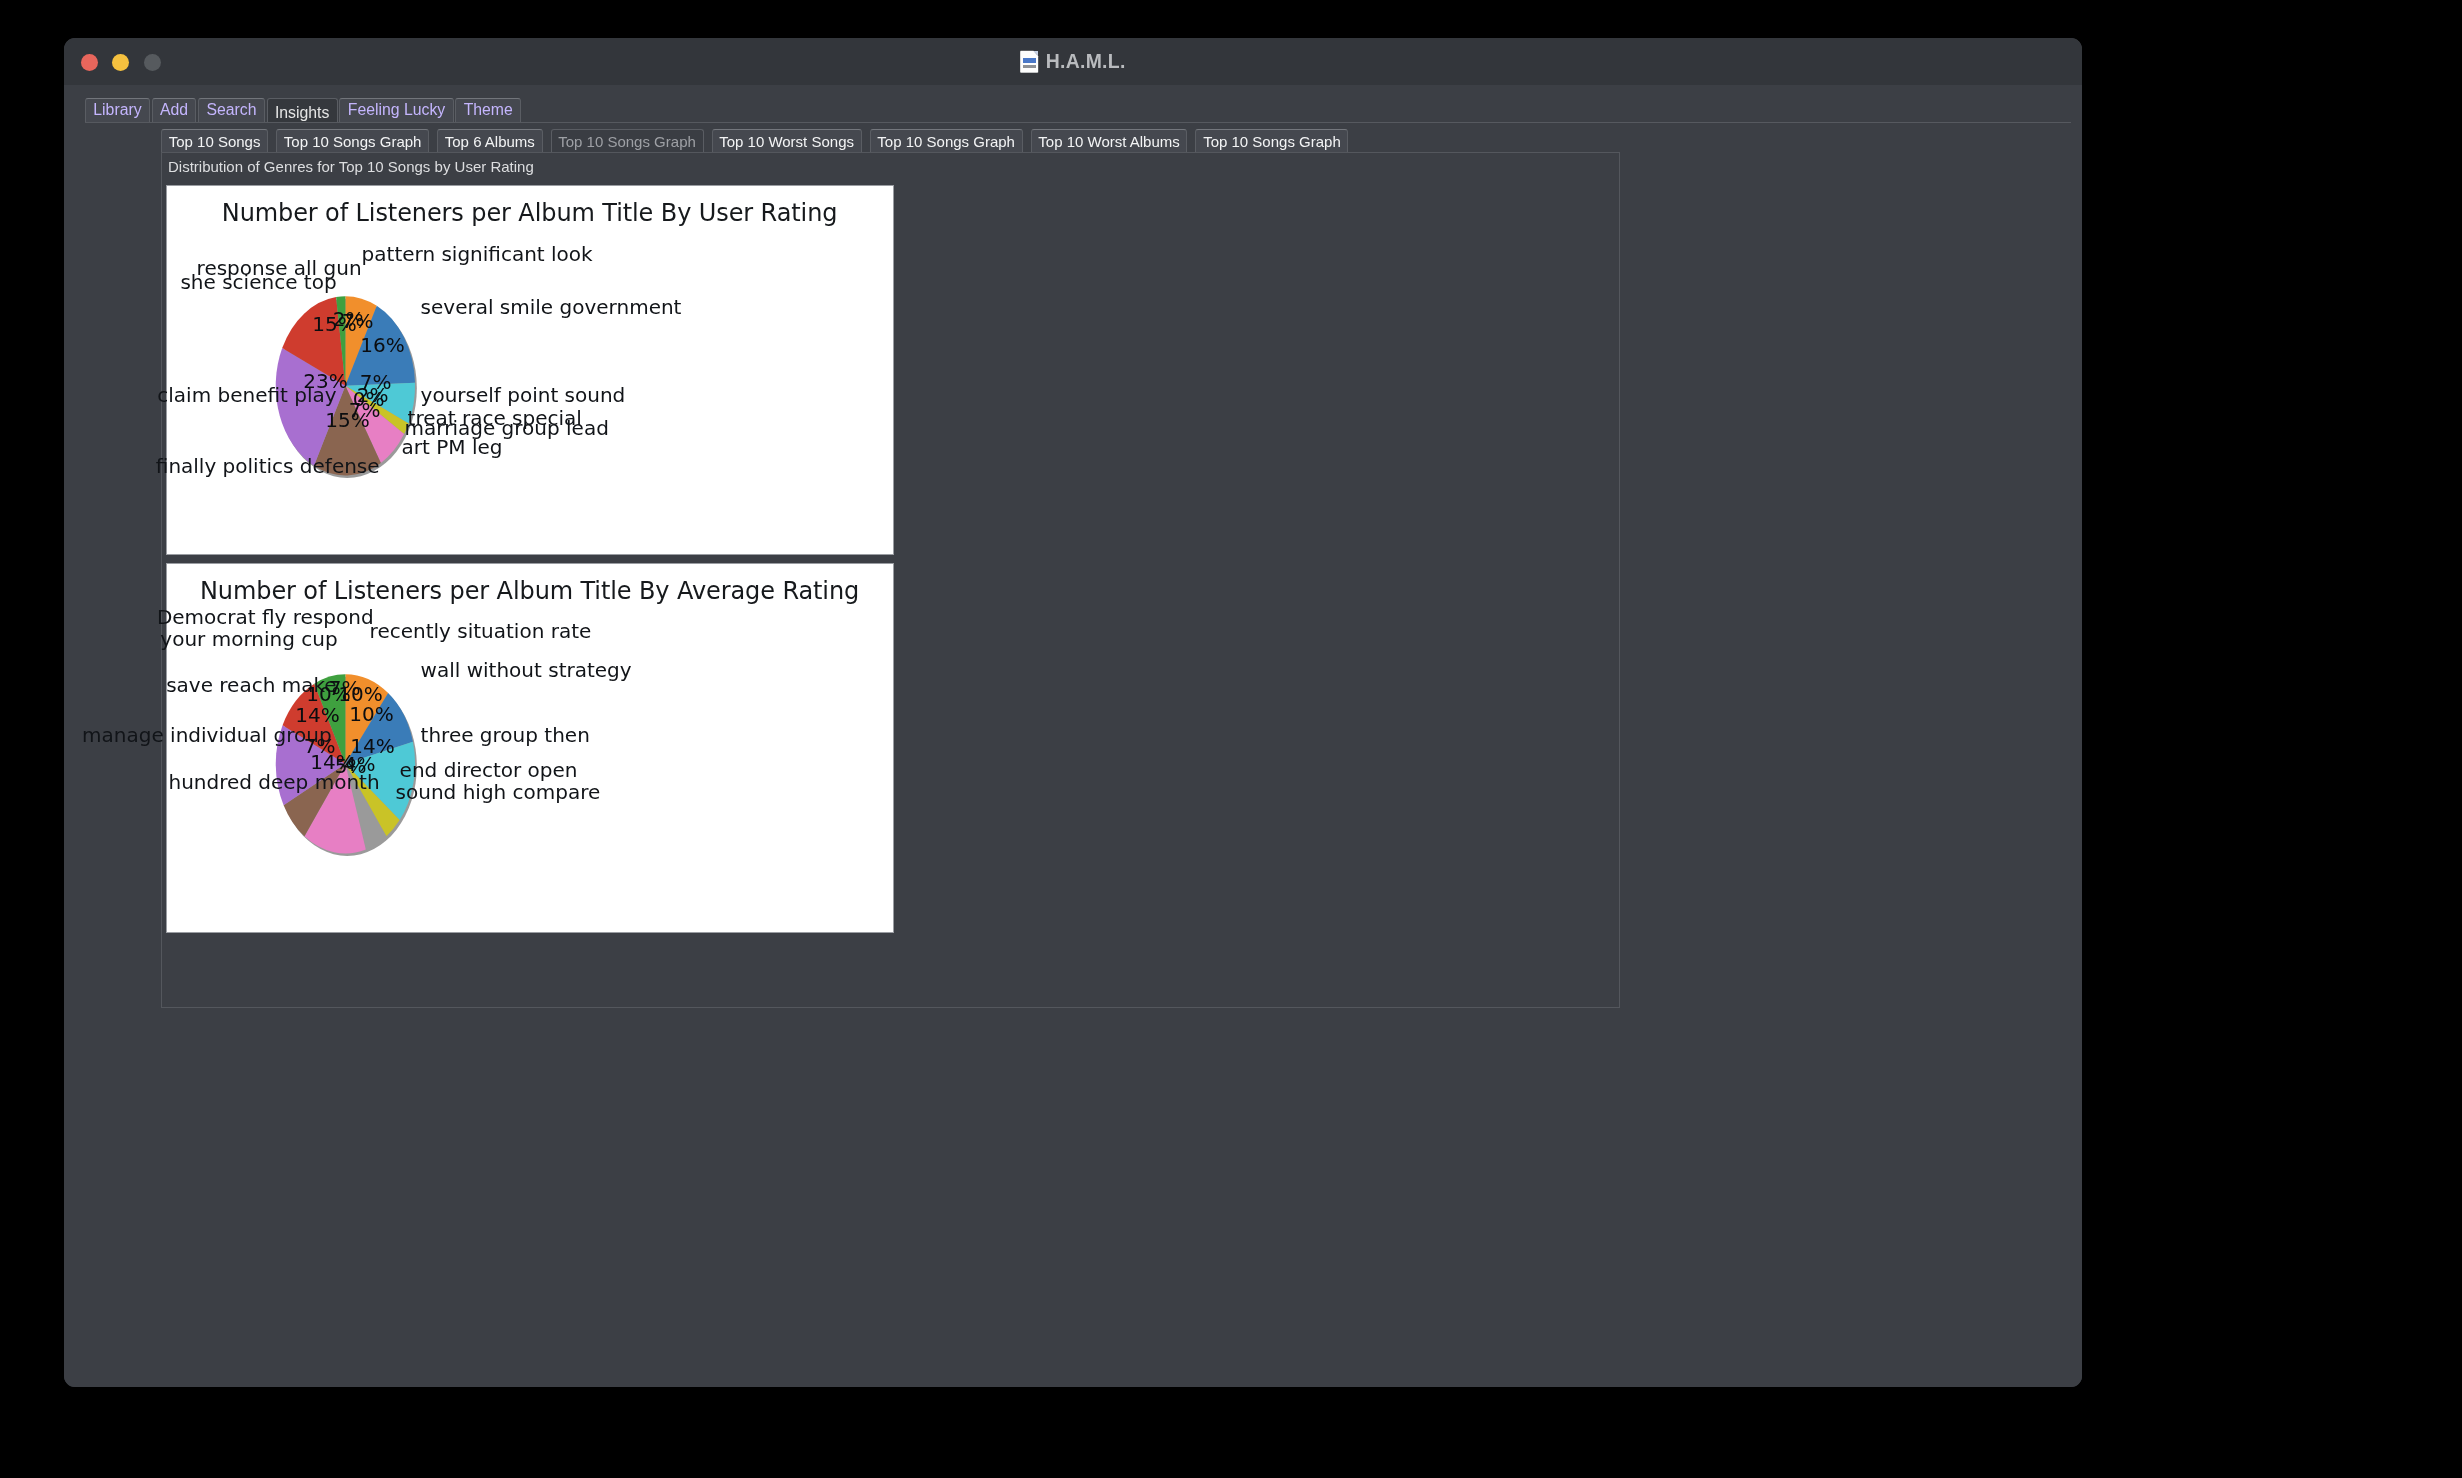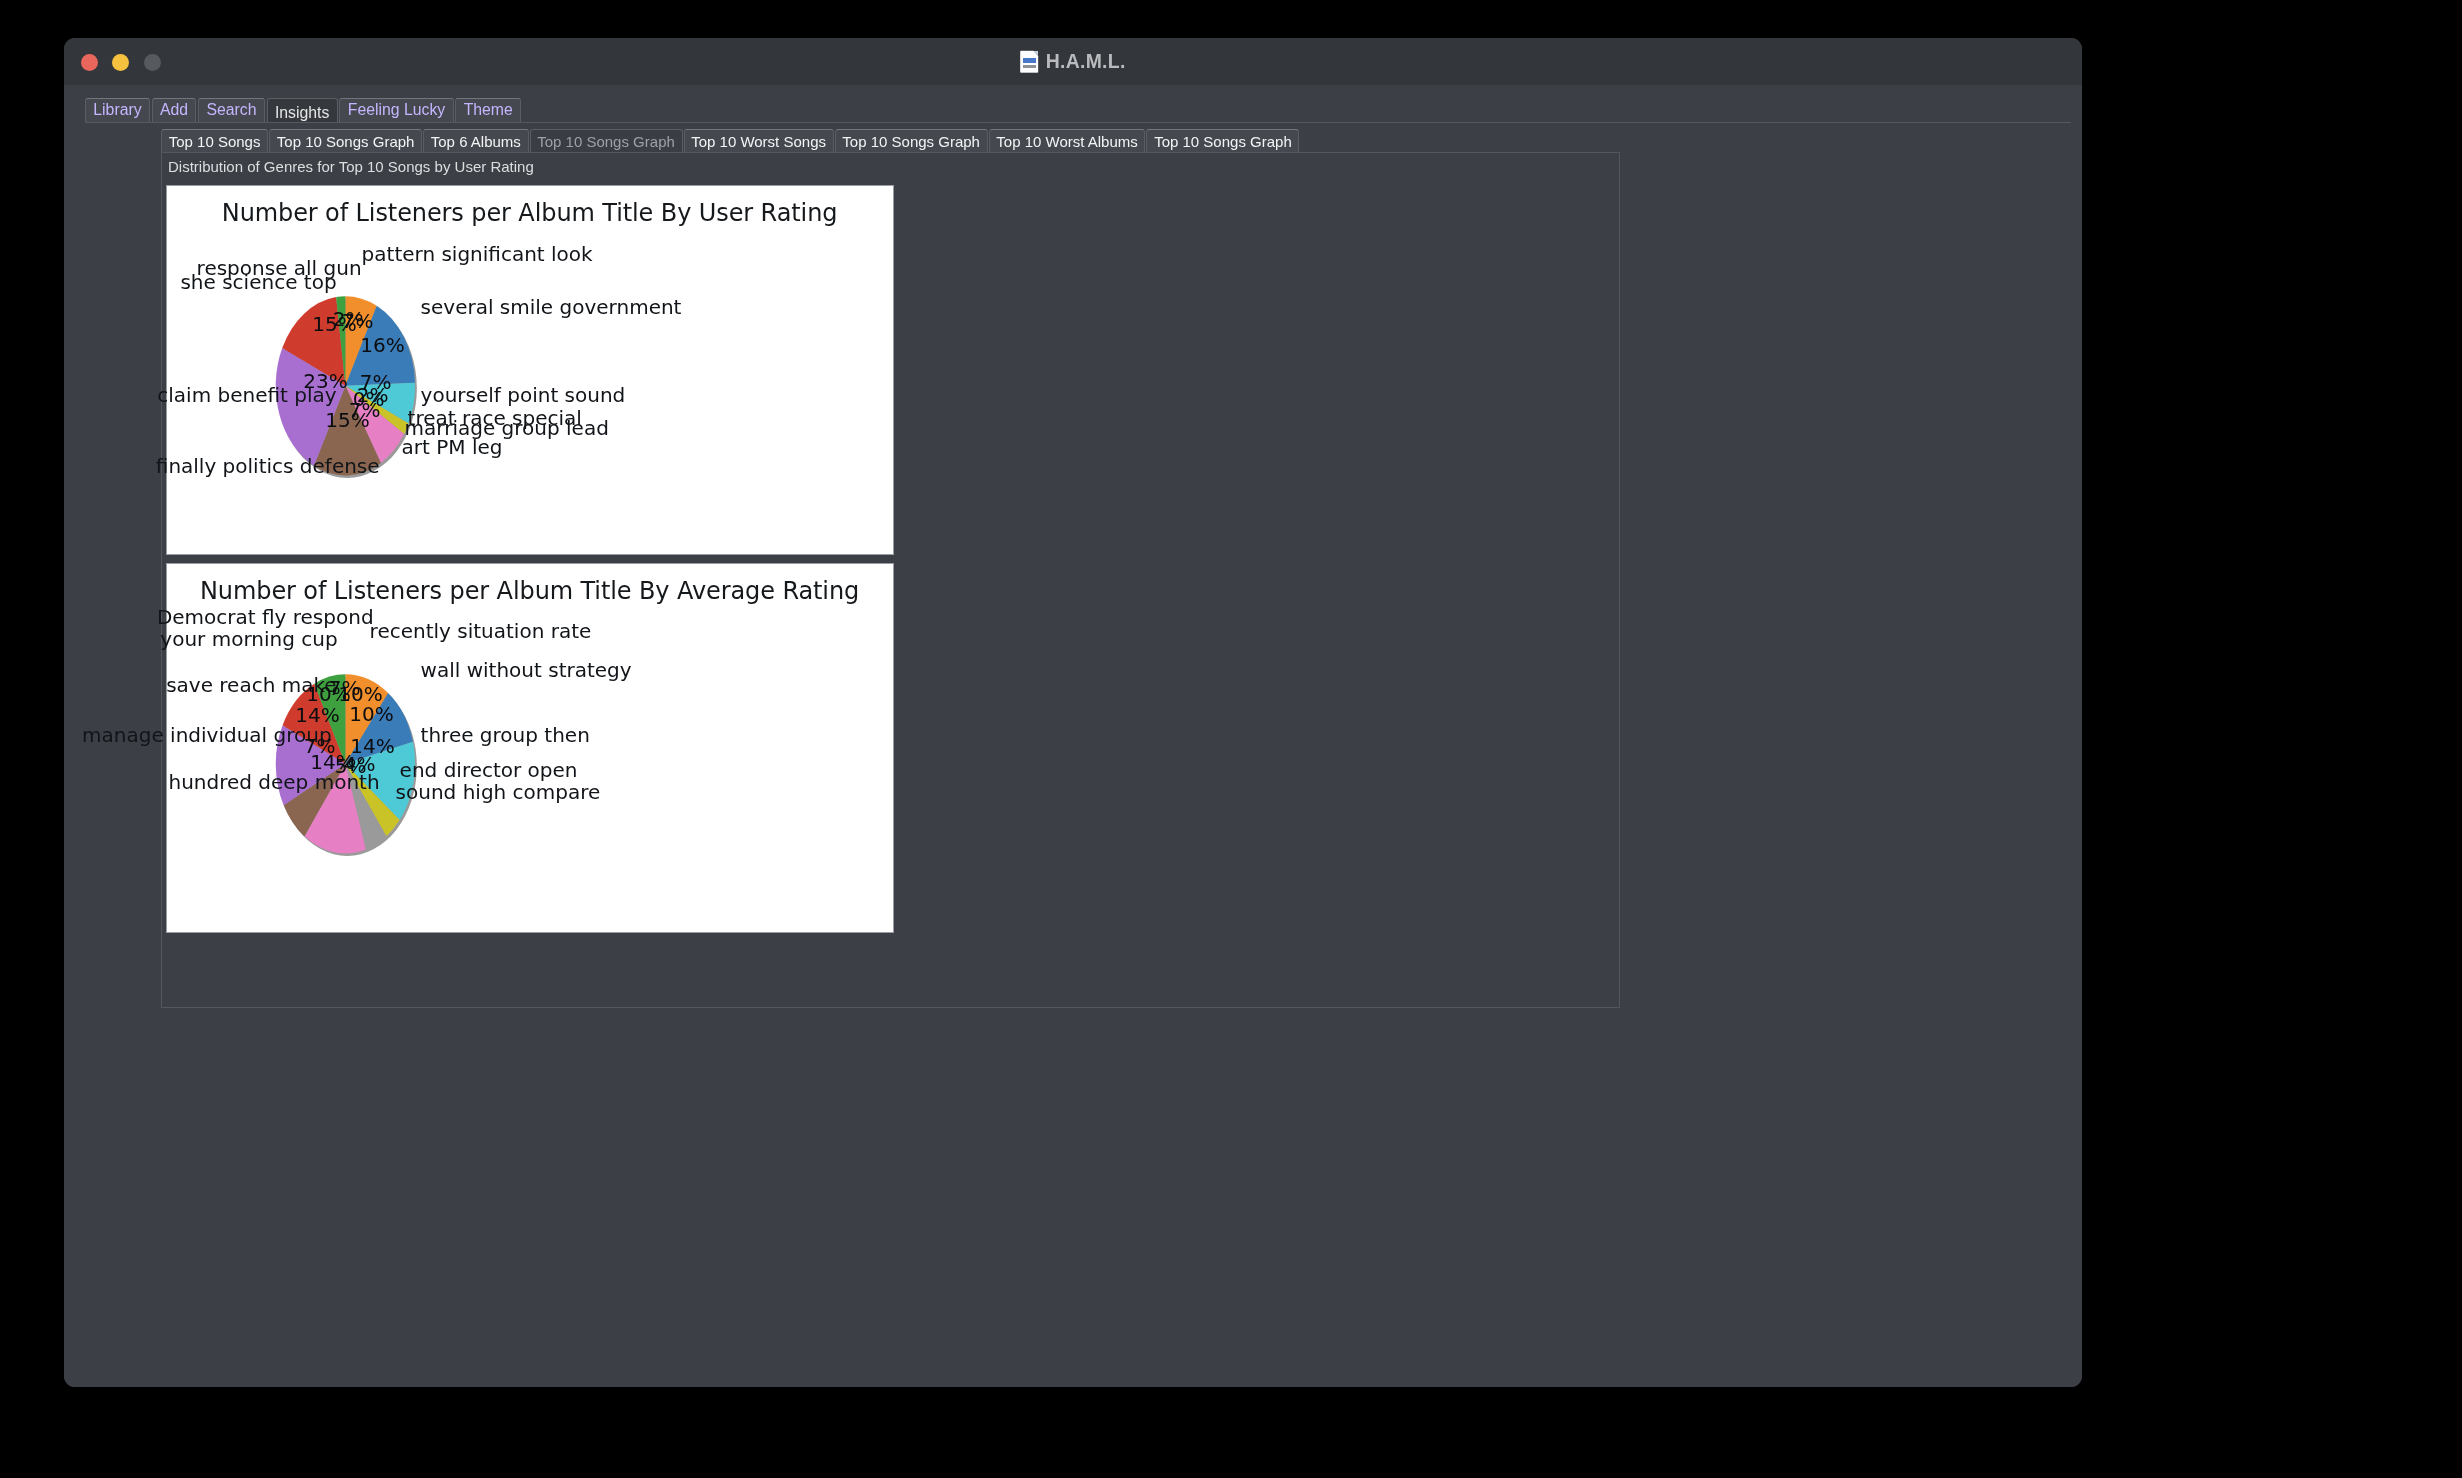--- a/index.html
+++ b/index.html
@@ -64,21 +64,21 @@
   .otab.active{
     background:#35383d; color:#e5e5e5;
     border-top:0.6px solid #5a5d63;
     padding-top:3px;
     align-items:flex-end;
   }
 
   
   #inner-tabs{
     position:absolute; left:97px; top:40px; right:11px; height:28px;
-    display:flex; align-items:flex-end; gap:1px;
+    display:flex; align-items:flex-end; gap:8px;
   }
   .itab{
     height:24px; padding:0 6.7px; box-sizing:border-box;
     display:flex;align-items:center;
     font-size:15px; color:#f3f4f5;
     background:#45484f;
     border:0.6px solid #5a5d63; border-bottom:none;
     border-radius:3px 3px 0 0;
     border-top:1.2px solid #74777d;
     white-space:nowrap;

